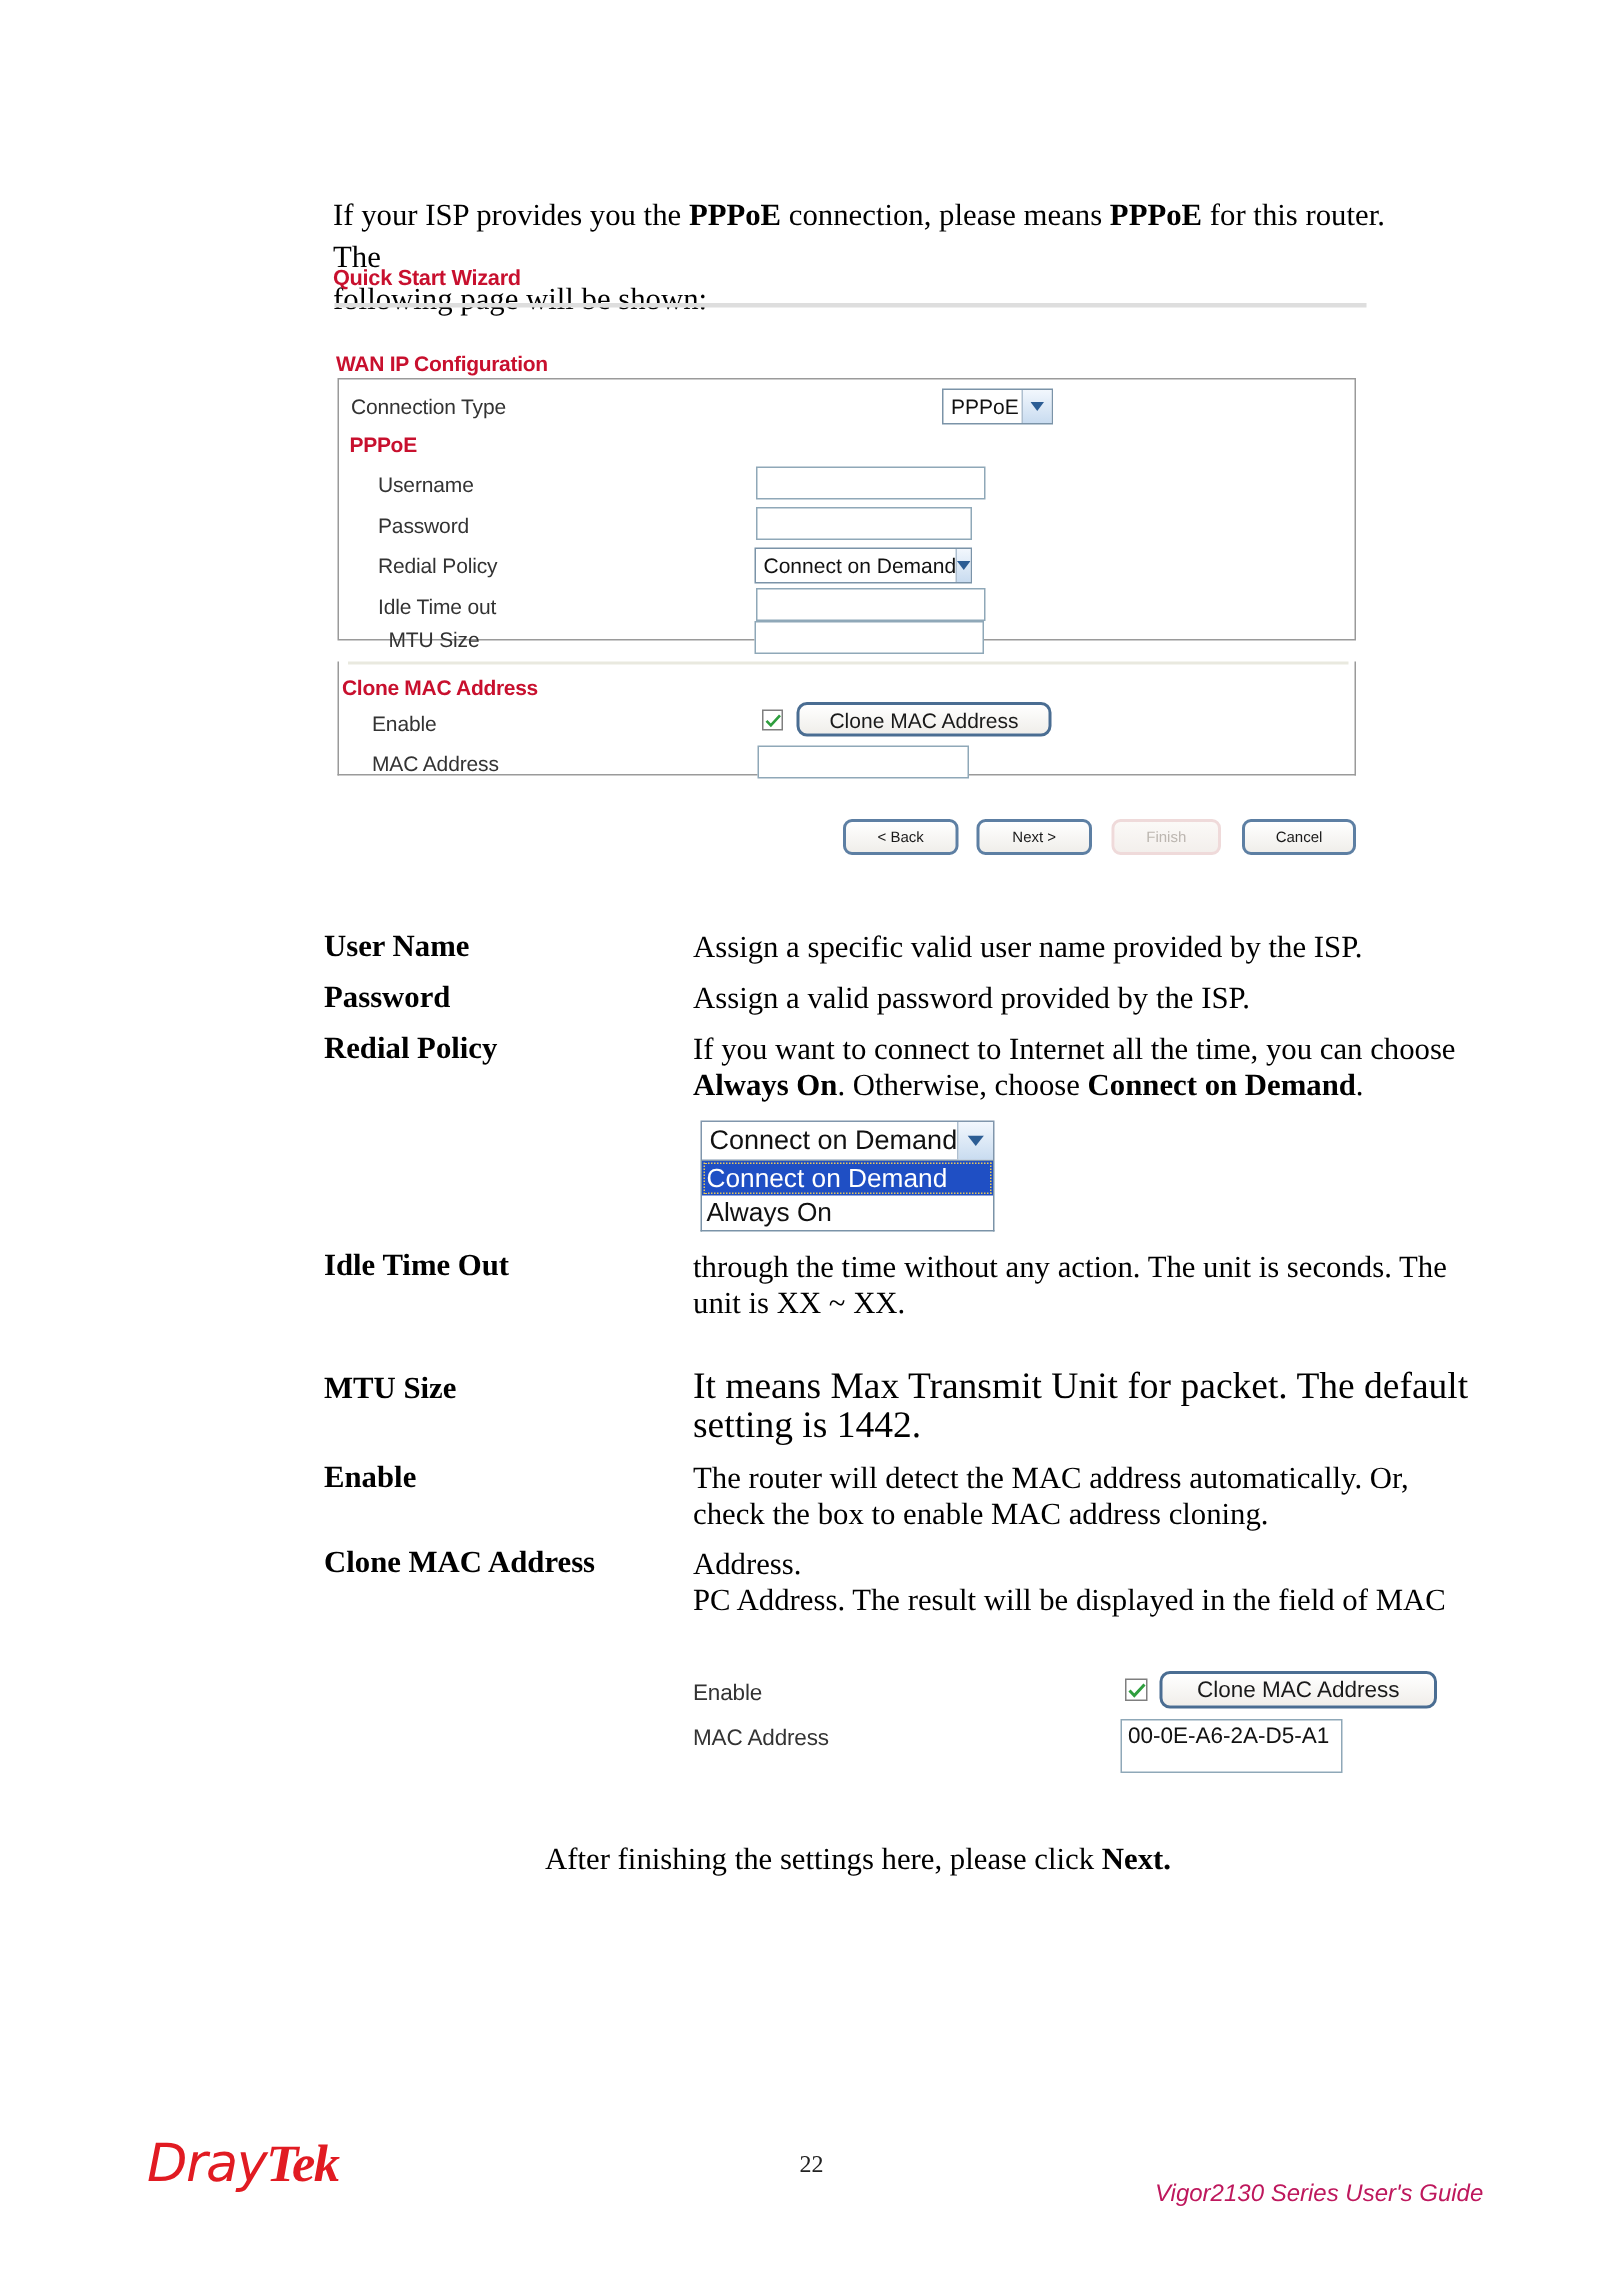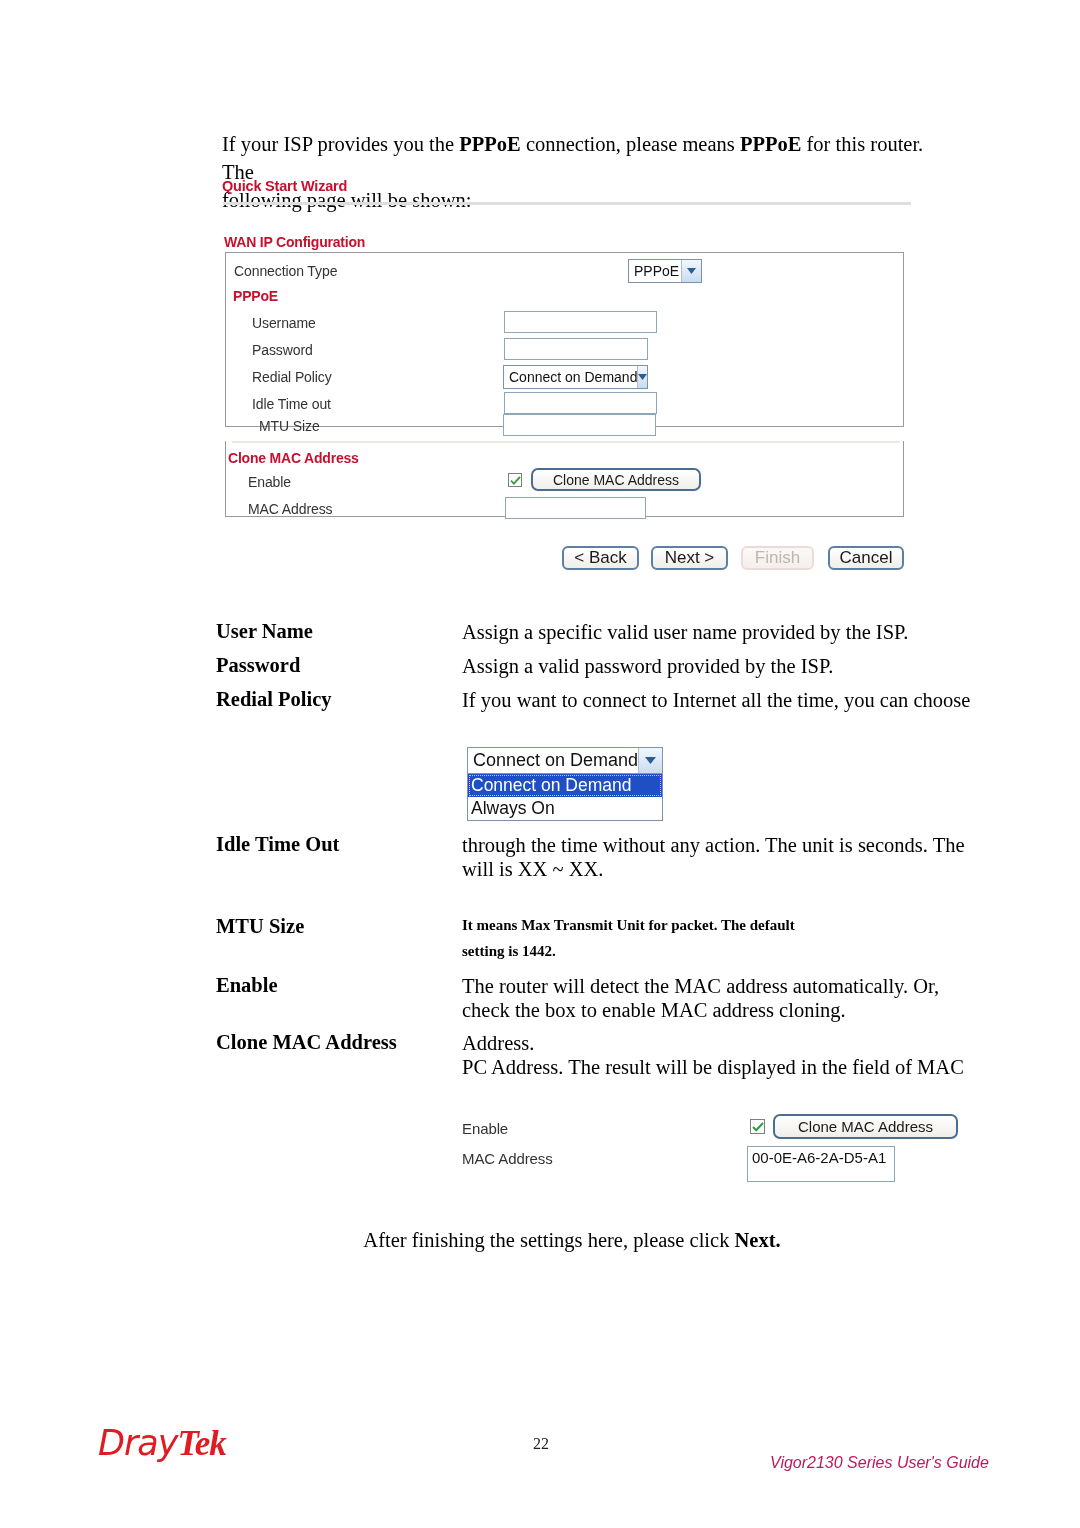--- a/index.html
+++ b/index.html
@@ -157,21 +157,21 @@
     font-size: 14px;
     color: #1a1a1a;
     display: flex;
     align-items: center;
     justify-content: center;
     white-space: nowrap;
   }
   .btn.nav {
     border: 2px solid #5d7fa3;
     border-radius: 6px;
-    font-size: 17px;
+    font-size: 10px;
     text-align: right;
   }
   .btn.disabled {
     border: 2px solid #efdada;
     color: #bcb6b0;
     background: linear-gradient(#fbf9f7, #f3efec);
   }
 
   
   .term {
@@ -180,21 +180,21 @@
     font-size: 20.5px;
     color: #000;
     white-space: nowrap;
   }
   .desc {
     font-family: "Liberation Serif", serif;
     font-size: 20.5px;
     line-height: 24px;
     color: #000;
   }
-  .desc.big { font-size: 15px; line-height: 26px; font-weight: bold; }
+  .desc.big { font-size: 25px; line-height: 26px; }
 
   
   .logo {
     font-size: 35px;
     letter-spacing: -1px;
     white-space: nowrap;
   }
   .logo .dray {
     font-family: "DejaVu Sans", sans-serif;
     font-weight: normal;
@@ -304,41 +304,44 @@
 </div>
 
 <div class="abs term" style="left:216px; top:654px;">Password</div>
 <div class="abs desc" style="left:462px; top:654px; width:520px;">
   <div>Assign a valid password provided by the ISP.</div>
 </div>
 
 <div class="abs term" style="left:216px; top:688px;">Redial Policy</div>
 <div class="abs desc" style="left:462px; top:688px; width:520px;">
   <div>If you want to connect to Internet all the time, you can choose</div>
+  <div>
+    <span class="bold">Always On</span><span>. Otherwise, choose </span><span class="bold">Connect on Demand</span><span>.</span>
+  </div>
 </div>
 
 <div class="abs sel-open-wrap" style="left:467px; top:747px; width:196px;">
   <div class="sel" style="height:27px; font-size:18px; border-color:#8096ac;">
     <span>Connect on Demand</span>
     <span class="caret" style="width:24px;">
       <svg width="11" height="7" viewBox="0 0 11 7">
           <path d="M0 0 L11 0 L5.5 7 Z" fill="#2c5d94"></path>
         </svg>
     </span>
   </div>
   <div class="sel-list">
     <div class="sel-opt sel-hi">Connect on Demand</div>
     <div class="sel-opt">Always On</div>
   </div>
 </div>
 
 <div class="abs term" style="left:216px; top:833px;">Idle Time Out</div>
 <div class="abs desc" style="left:462px; top:833px; width:520px;">
   <div>through the time without any action. The unit is seconds. The</div>
-  <div>will is XX ~ XX.</div>
+  <div>unit is XX ~ XX.</div>
 </div>
 
 <div class="abs term" style="left:216px; top:915px;">MTU Size</div>
 <div class="abs desc big" style="left:462px; top:912px; width:520px;">
   <div>It means Max Transmit Unit for packet. The default</div>
   <div>setting is 1442.</div>
 </div>
 
 <div class="abs term" style="left:216px; top:974px;">Enable</div>
 <div class="abs desc" style="left:462px; top:974px; width:520px;">

